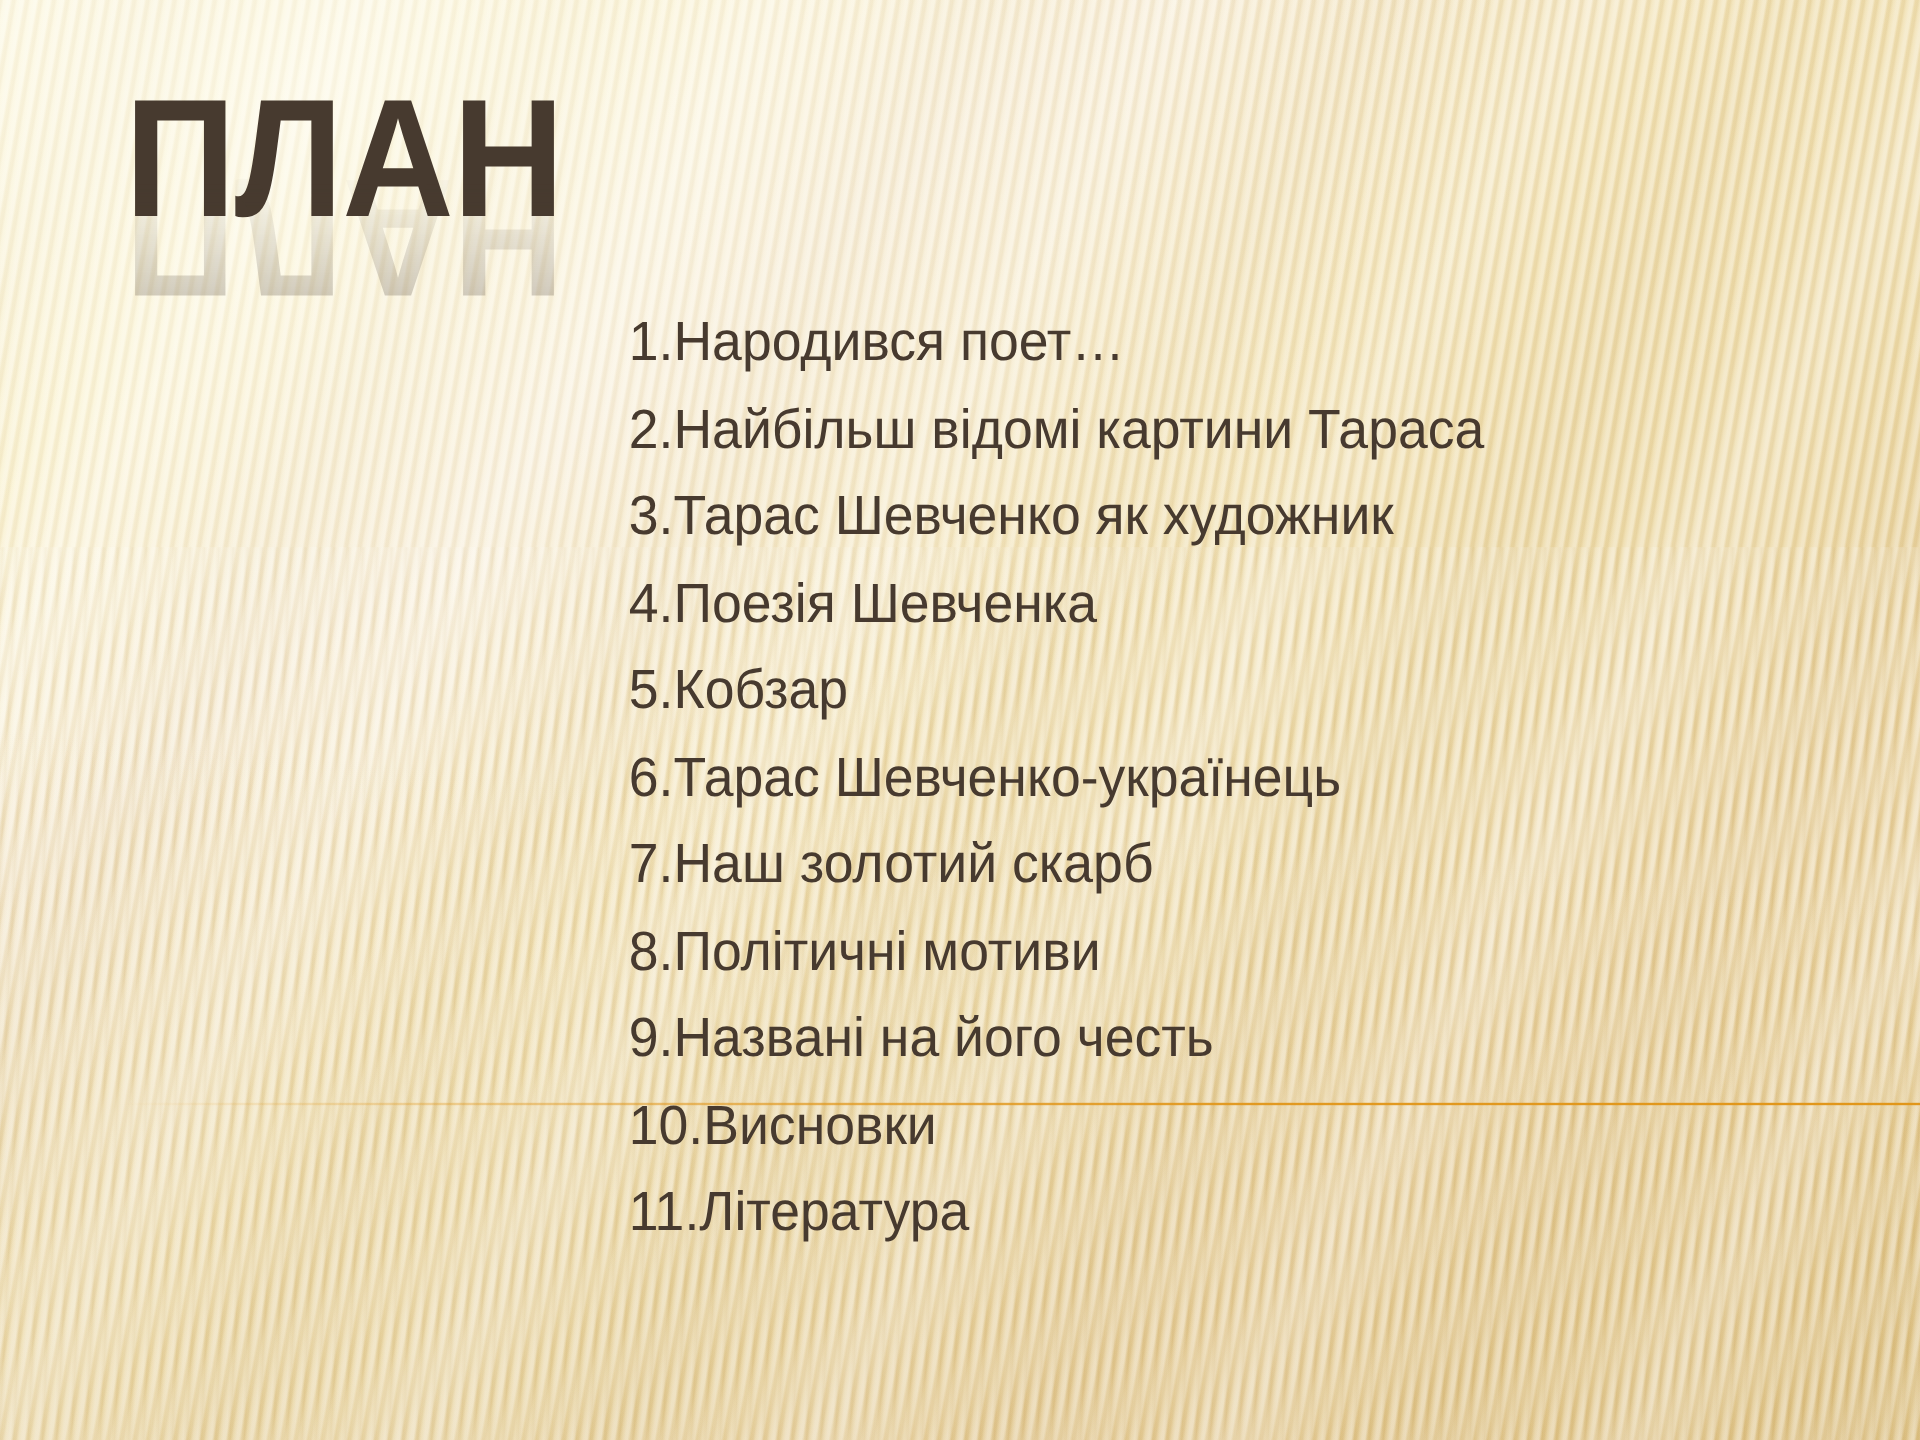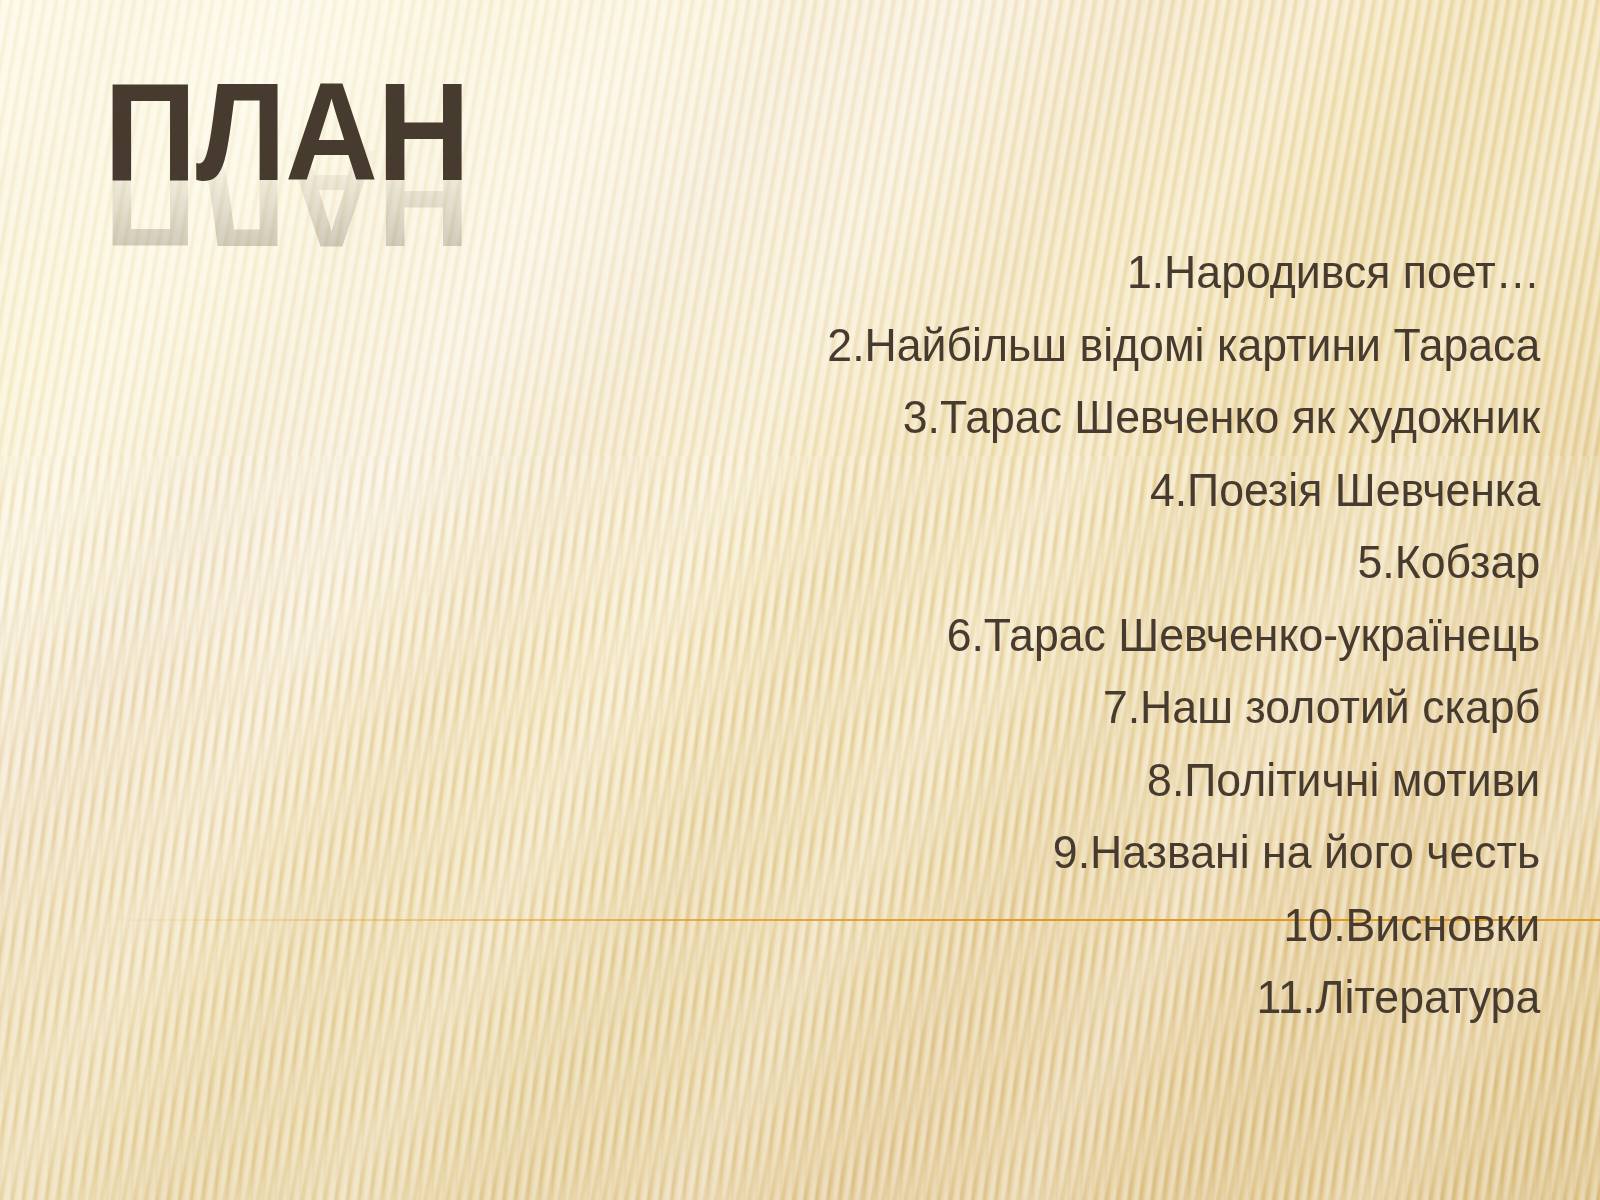--- a/index.html
+++ b/index.html
@@ -134,23 +134,22 @@
       rgba(225,150,26,1.00) 1600px);
   }
 
   
   #plan-list {
     position: absolute;
     left: 512px;
     top: 236px;
     width: 1060px;
     list-style: none;
-    margin: 0;
+    margin: 12px;
     padding: 0;
-    text-align: right;
   }
   #plan-list li {
     height: 72.5px;
     line-height: 72.5px;
     font-size: 46px;
     color: #473a2f;
     white-space: nowrap;
     letter-spacing: 0px;
     transform: scaleX(0.97);
     transform-origin: left center;

